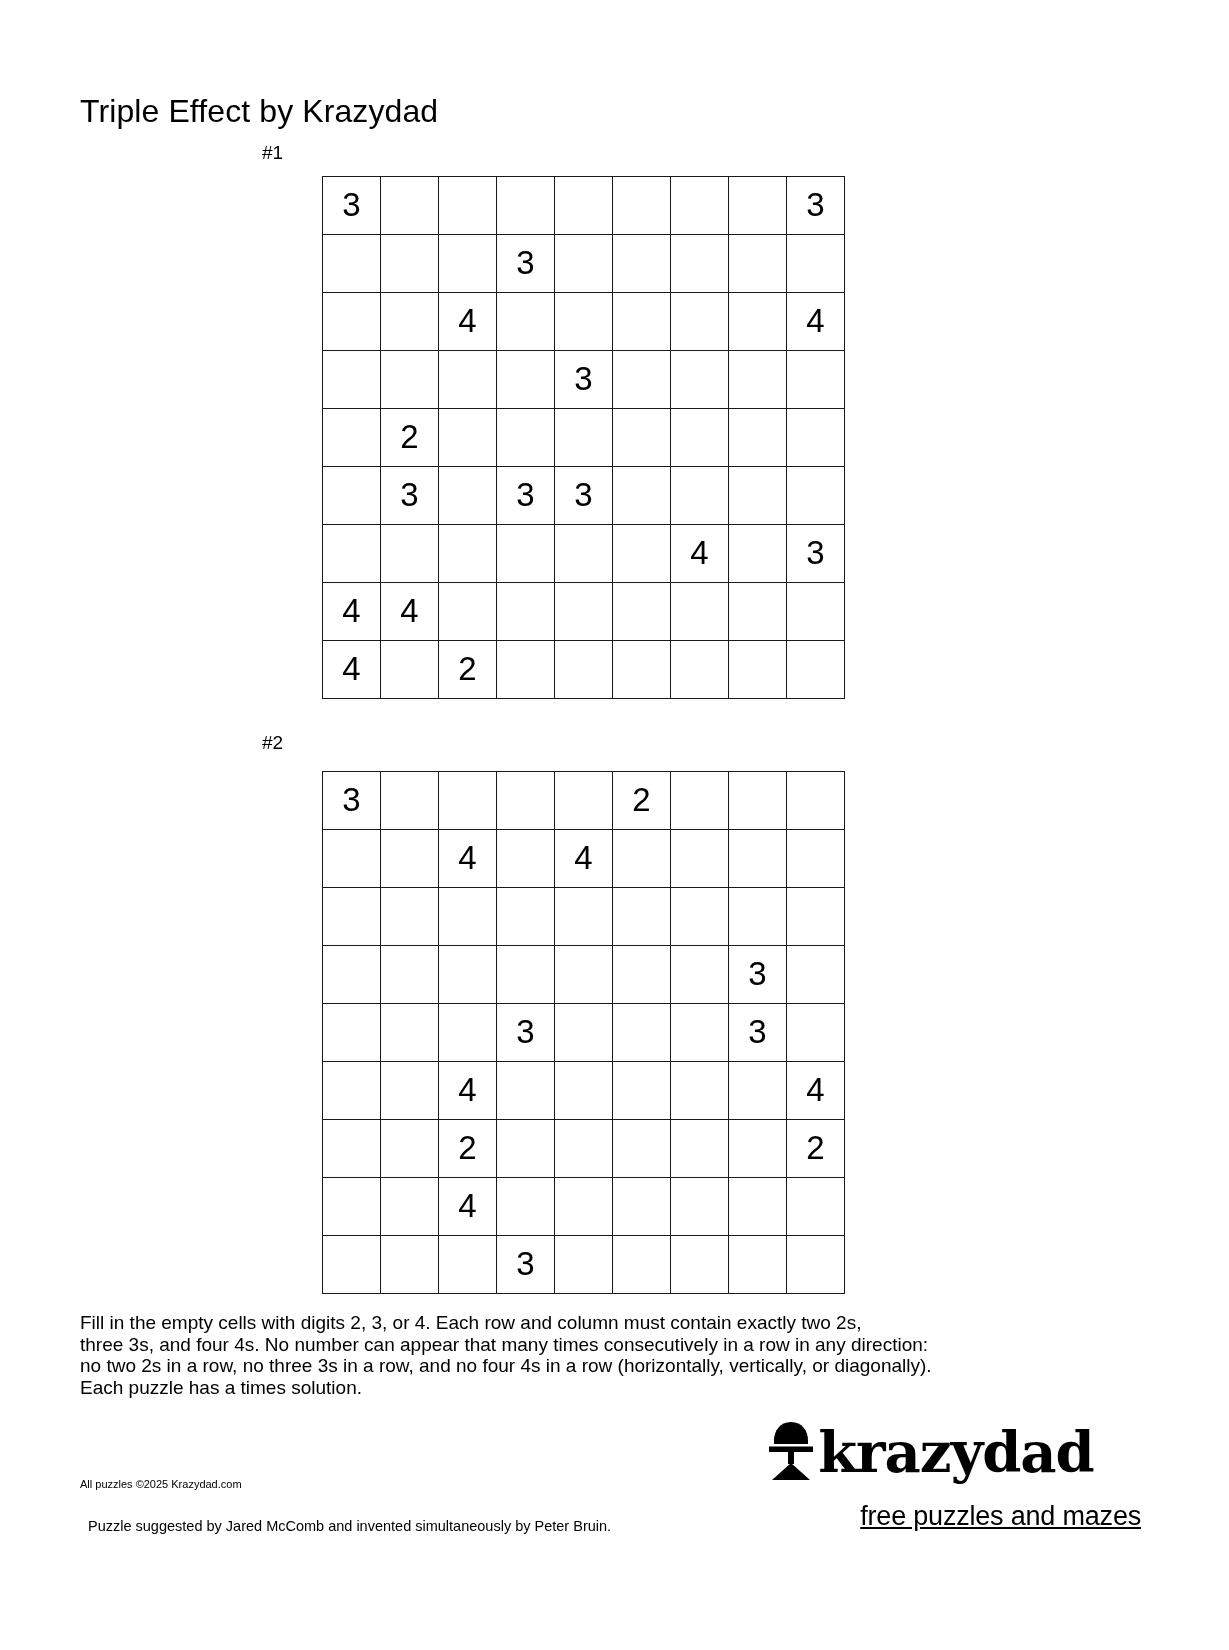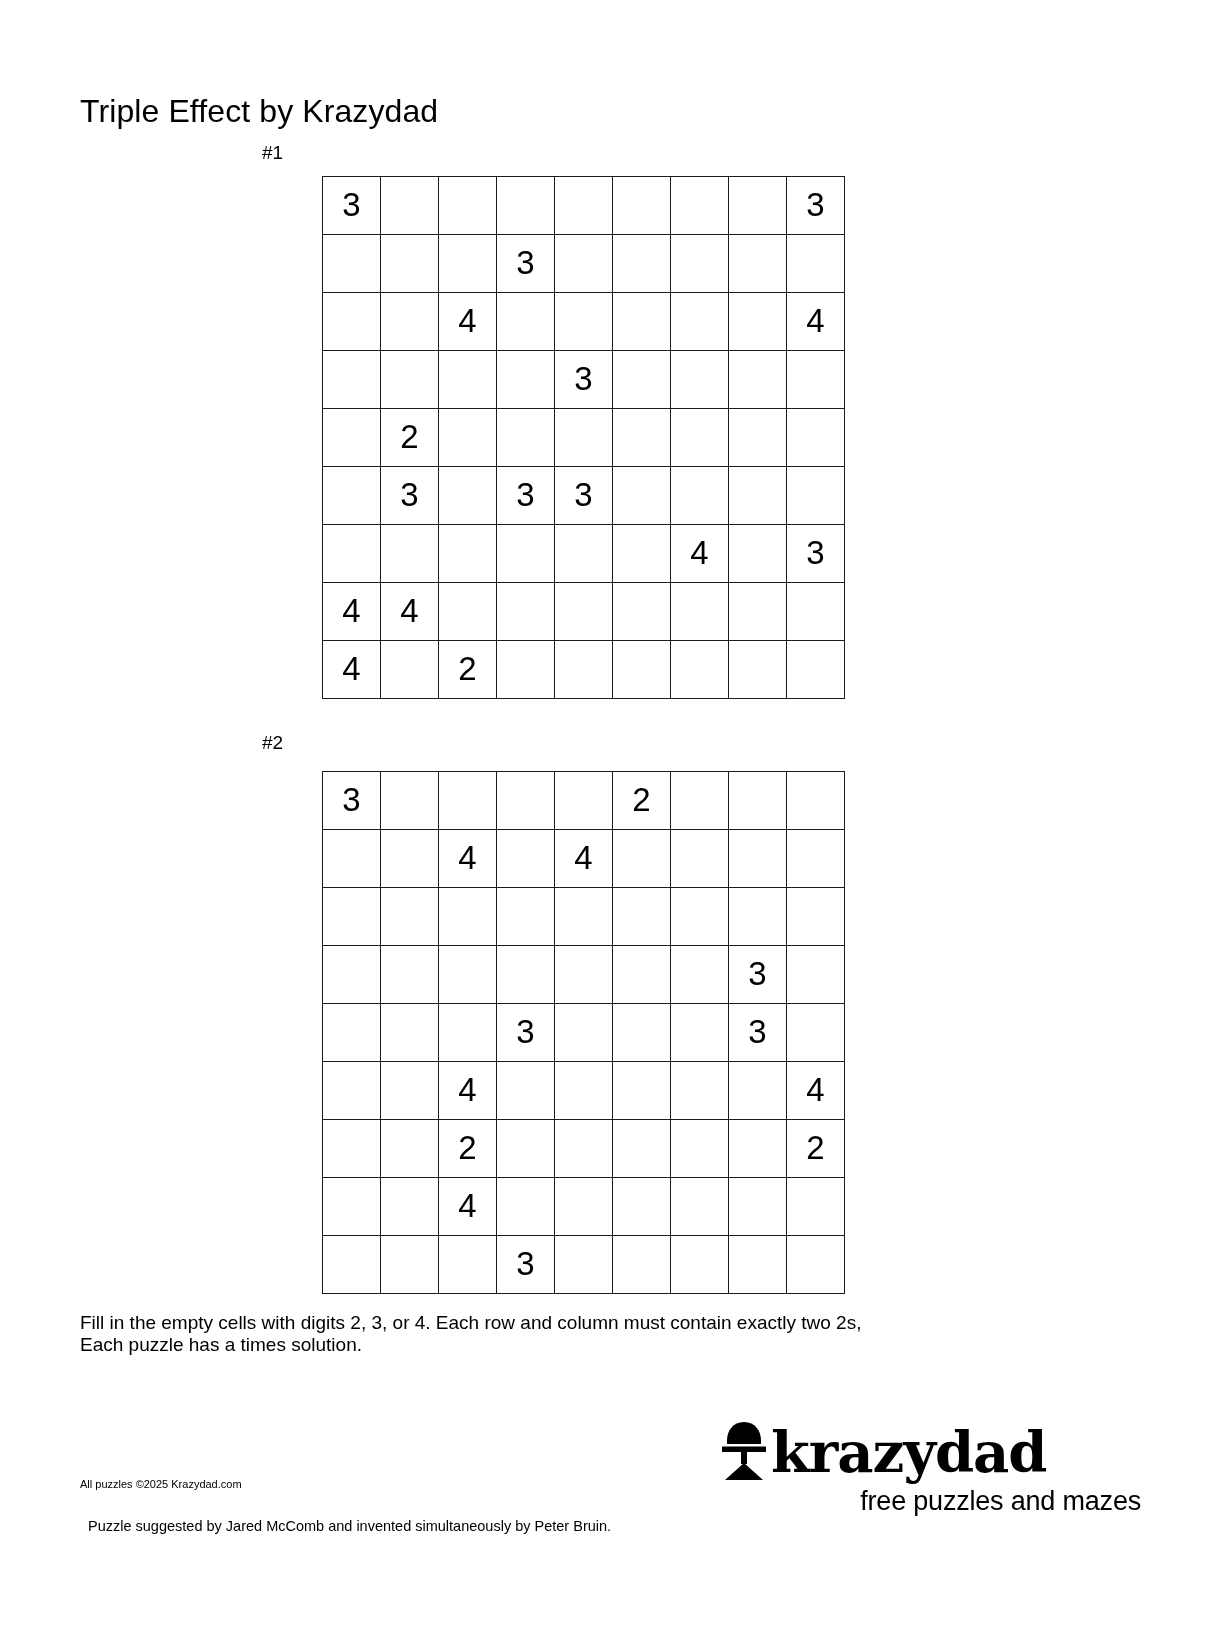--- a/index.html
+++ b/index.html
@@ -93,43 +93,44 @@
   #brand {
     position: absolute;
     right: 88px;
     top: 1420px;
     text-align: right;
     width: 420px;
   }
   #brand-wordmark-row {
     display: flex;
     align-items: center;
-    justify-content: flex-start;
+    justify-content: center;
     gap: 2px;
   }
   #brand-mark {
     width: 46px;
     height: 62px;
     position: relative;
     flex: 0 0 auto;
     margin-right: 2px;
     margin-bottom: 2px;
   }
   #brand-wordmark {
     font-family: "DejaVu Serif", serif;
     font-size: 56px;
     font-weight: bold;
     line-height: 1;
     letter-spacing: -1px;
   }
   #brand-tagline {
     font-size: 27px;
     line-height: 1.15;
-    margin-top: 2px;
+    margin-top: 17px;
     letter-spacing: -0.2px;
+    text-decoration: underline;
   }
 </style>
 </head>
 <body>
 
 <h1 id="page-title">Triple Effect by Krazydad</h1>
 
 <div class="puzzle-label" id="puzzle-1-label">#1</div>
 <div class="grid" id="grid-1">
     <div class="cell">3</div>
@@ -295,20 +296,22 @@
     <div class="cell">3</div>
     <div class="cell"></div>
     <div class="cell"></div>
     <div class="cell"></div>
     <div class="cell"></div>
     <div class="cell"></div>
   </div>
 
 <div id="instructions">
   <div>Fill in the empty cells with digits 2, 3, or 4. Each row and column must contain exactly two 2s,</div>
+  <div>three 3s, and four 4s. No number can appear that many times consecutively in a row in any direction:</div>
+  <div>no two 2s in a row, no three 3s in a row, and no four 4s in a row (horizontally, vertically, or diagonally).</div>
   <div>Each puzzle has a times solution.</div>
 </div>
 
 <div id="copyright-line">All puzzles ©2025 Krazydad.com</div>
 <div id="credit-line">Puzzle suggested by Jared McComb and invented simultaneously by Peter Bruin.</div>
 
 <div id="brand">
   <div id="brand-wordmark-row">
     <div id="brand-mark">
       <svg viewBox="0 0 46 62" width="46" height="62" aria-hidden="true">

